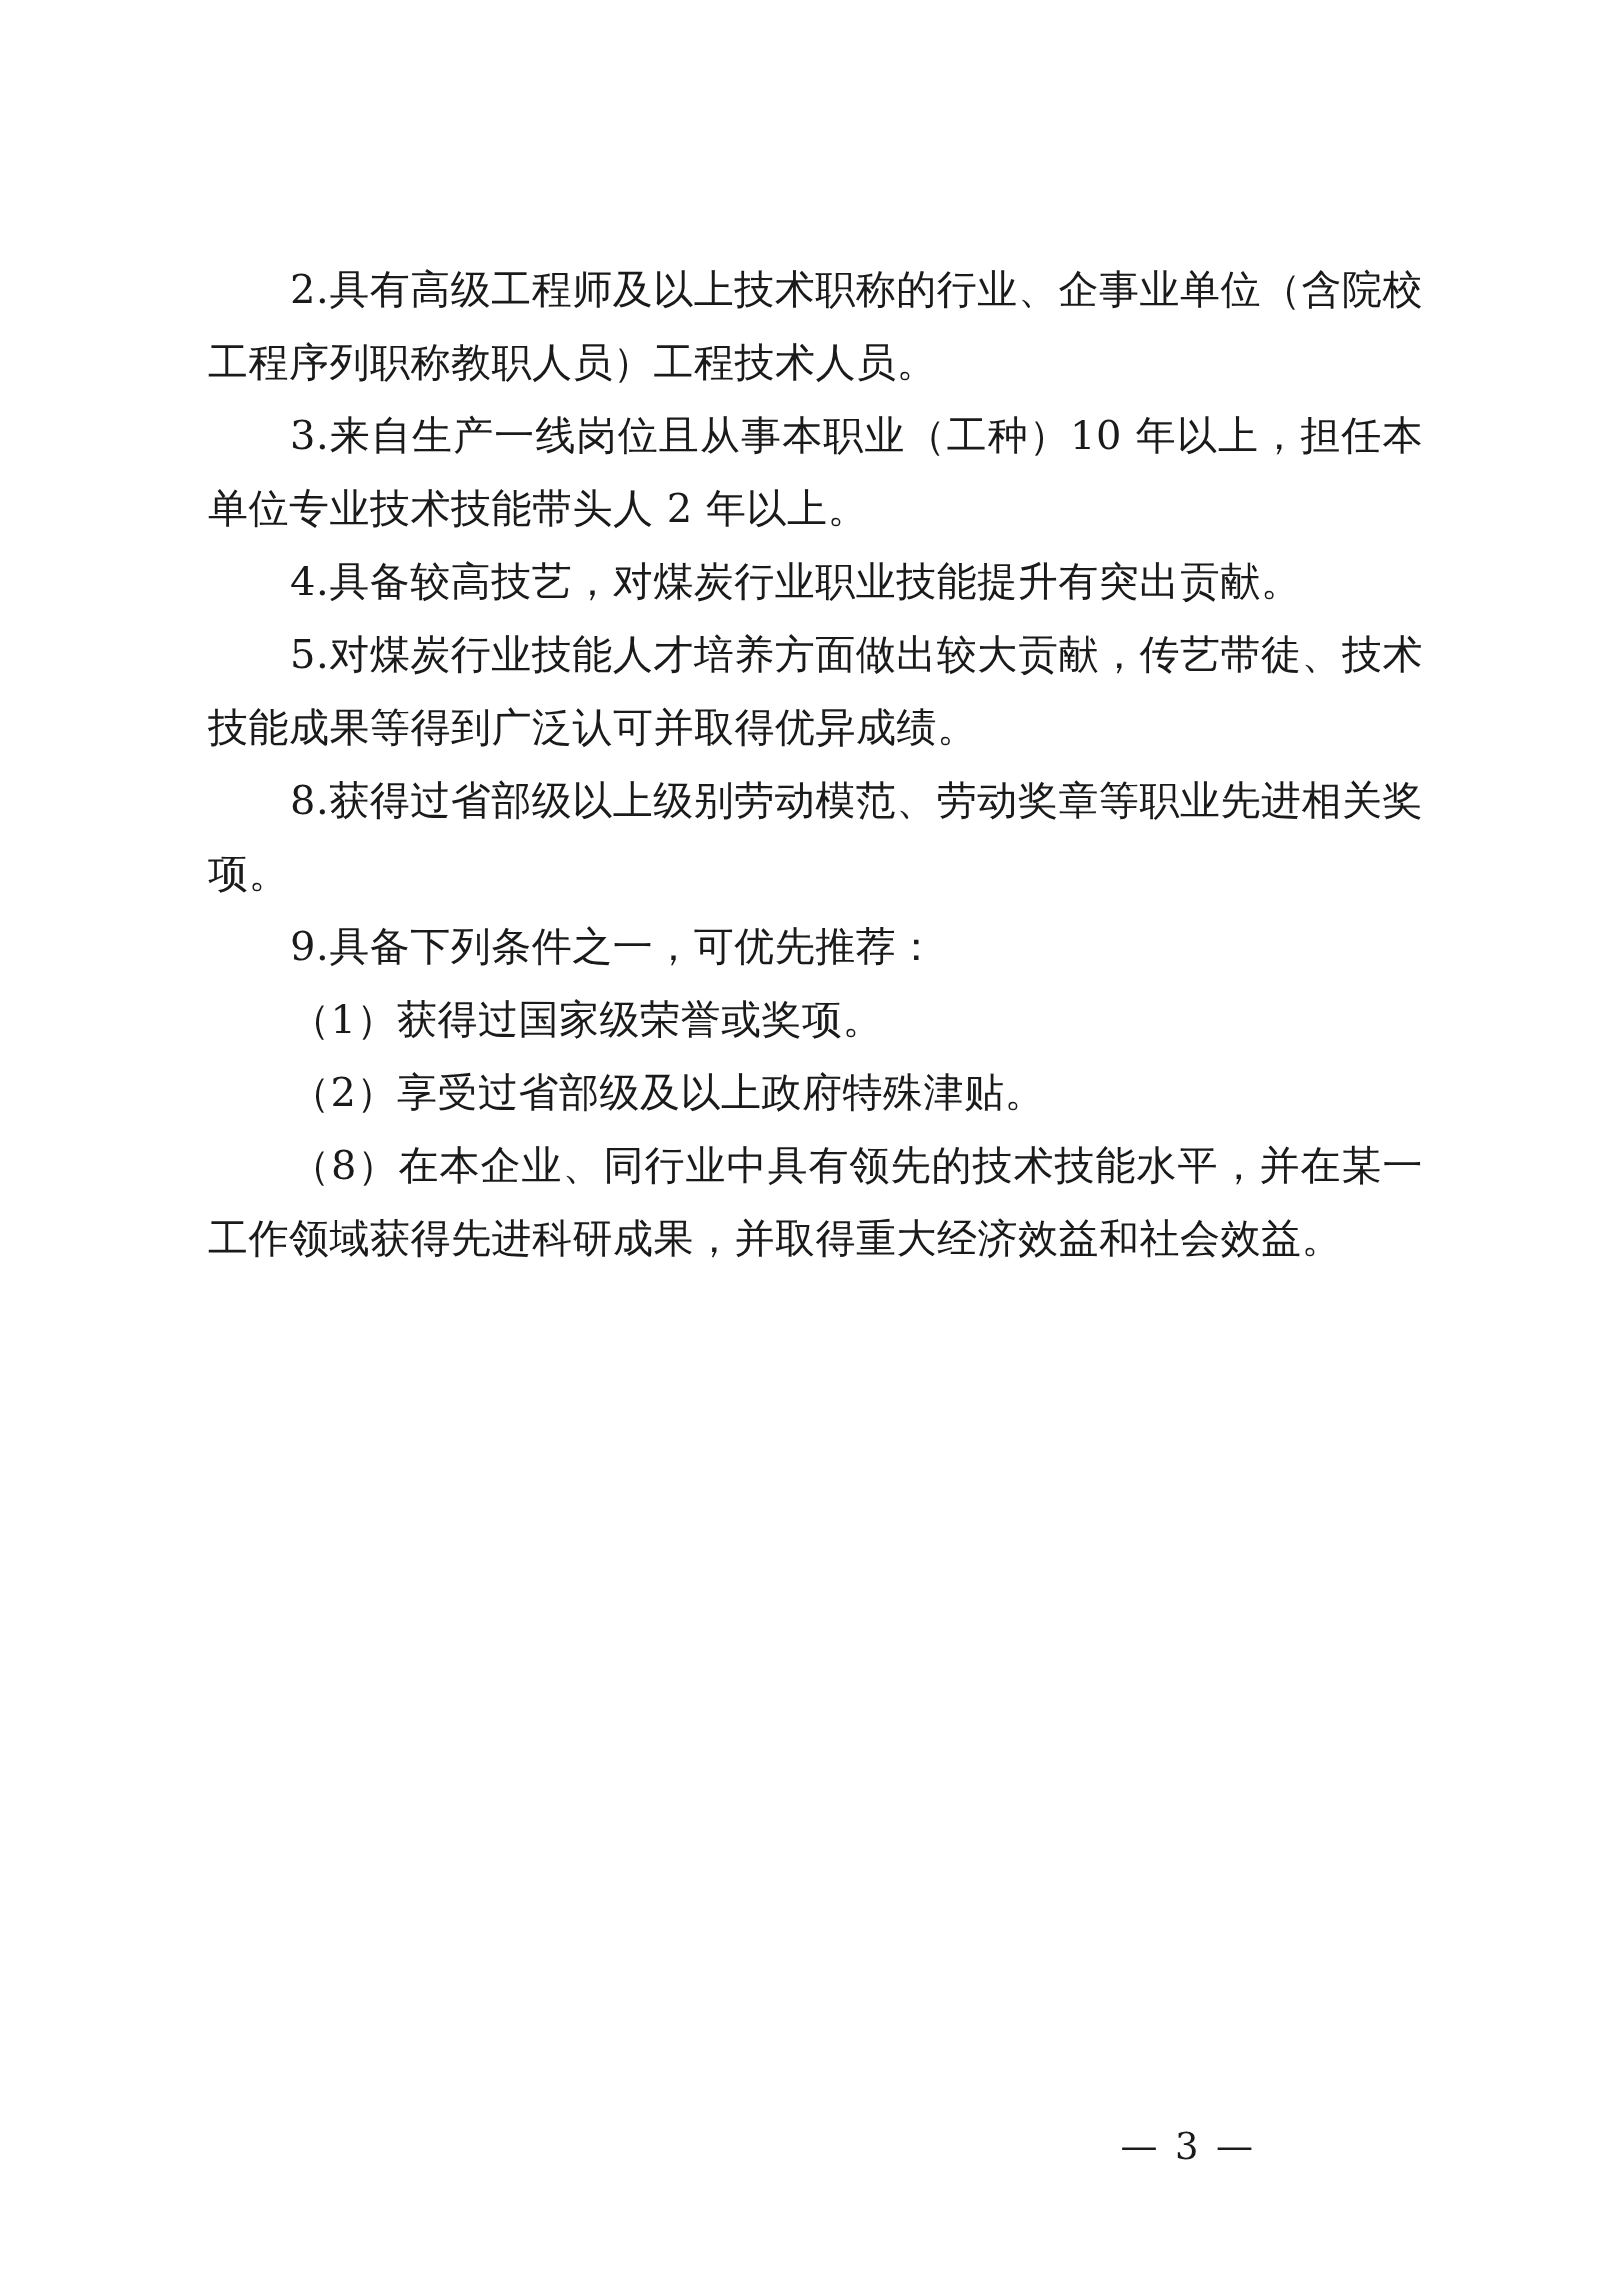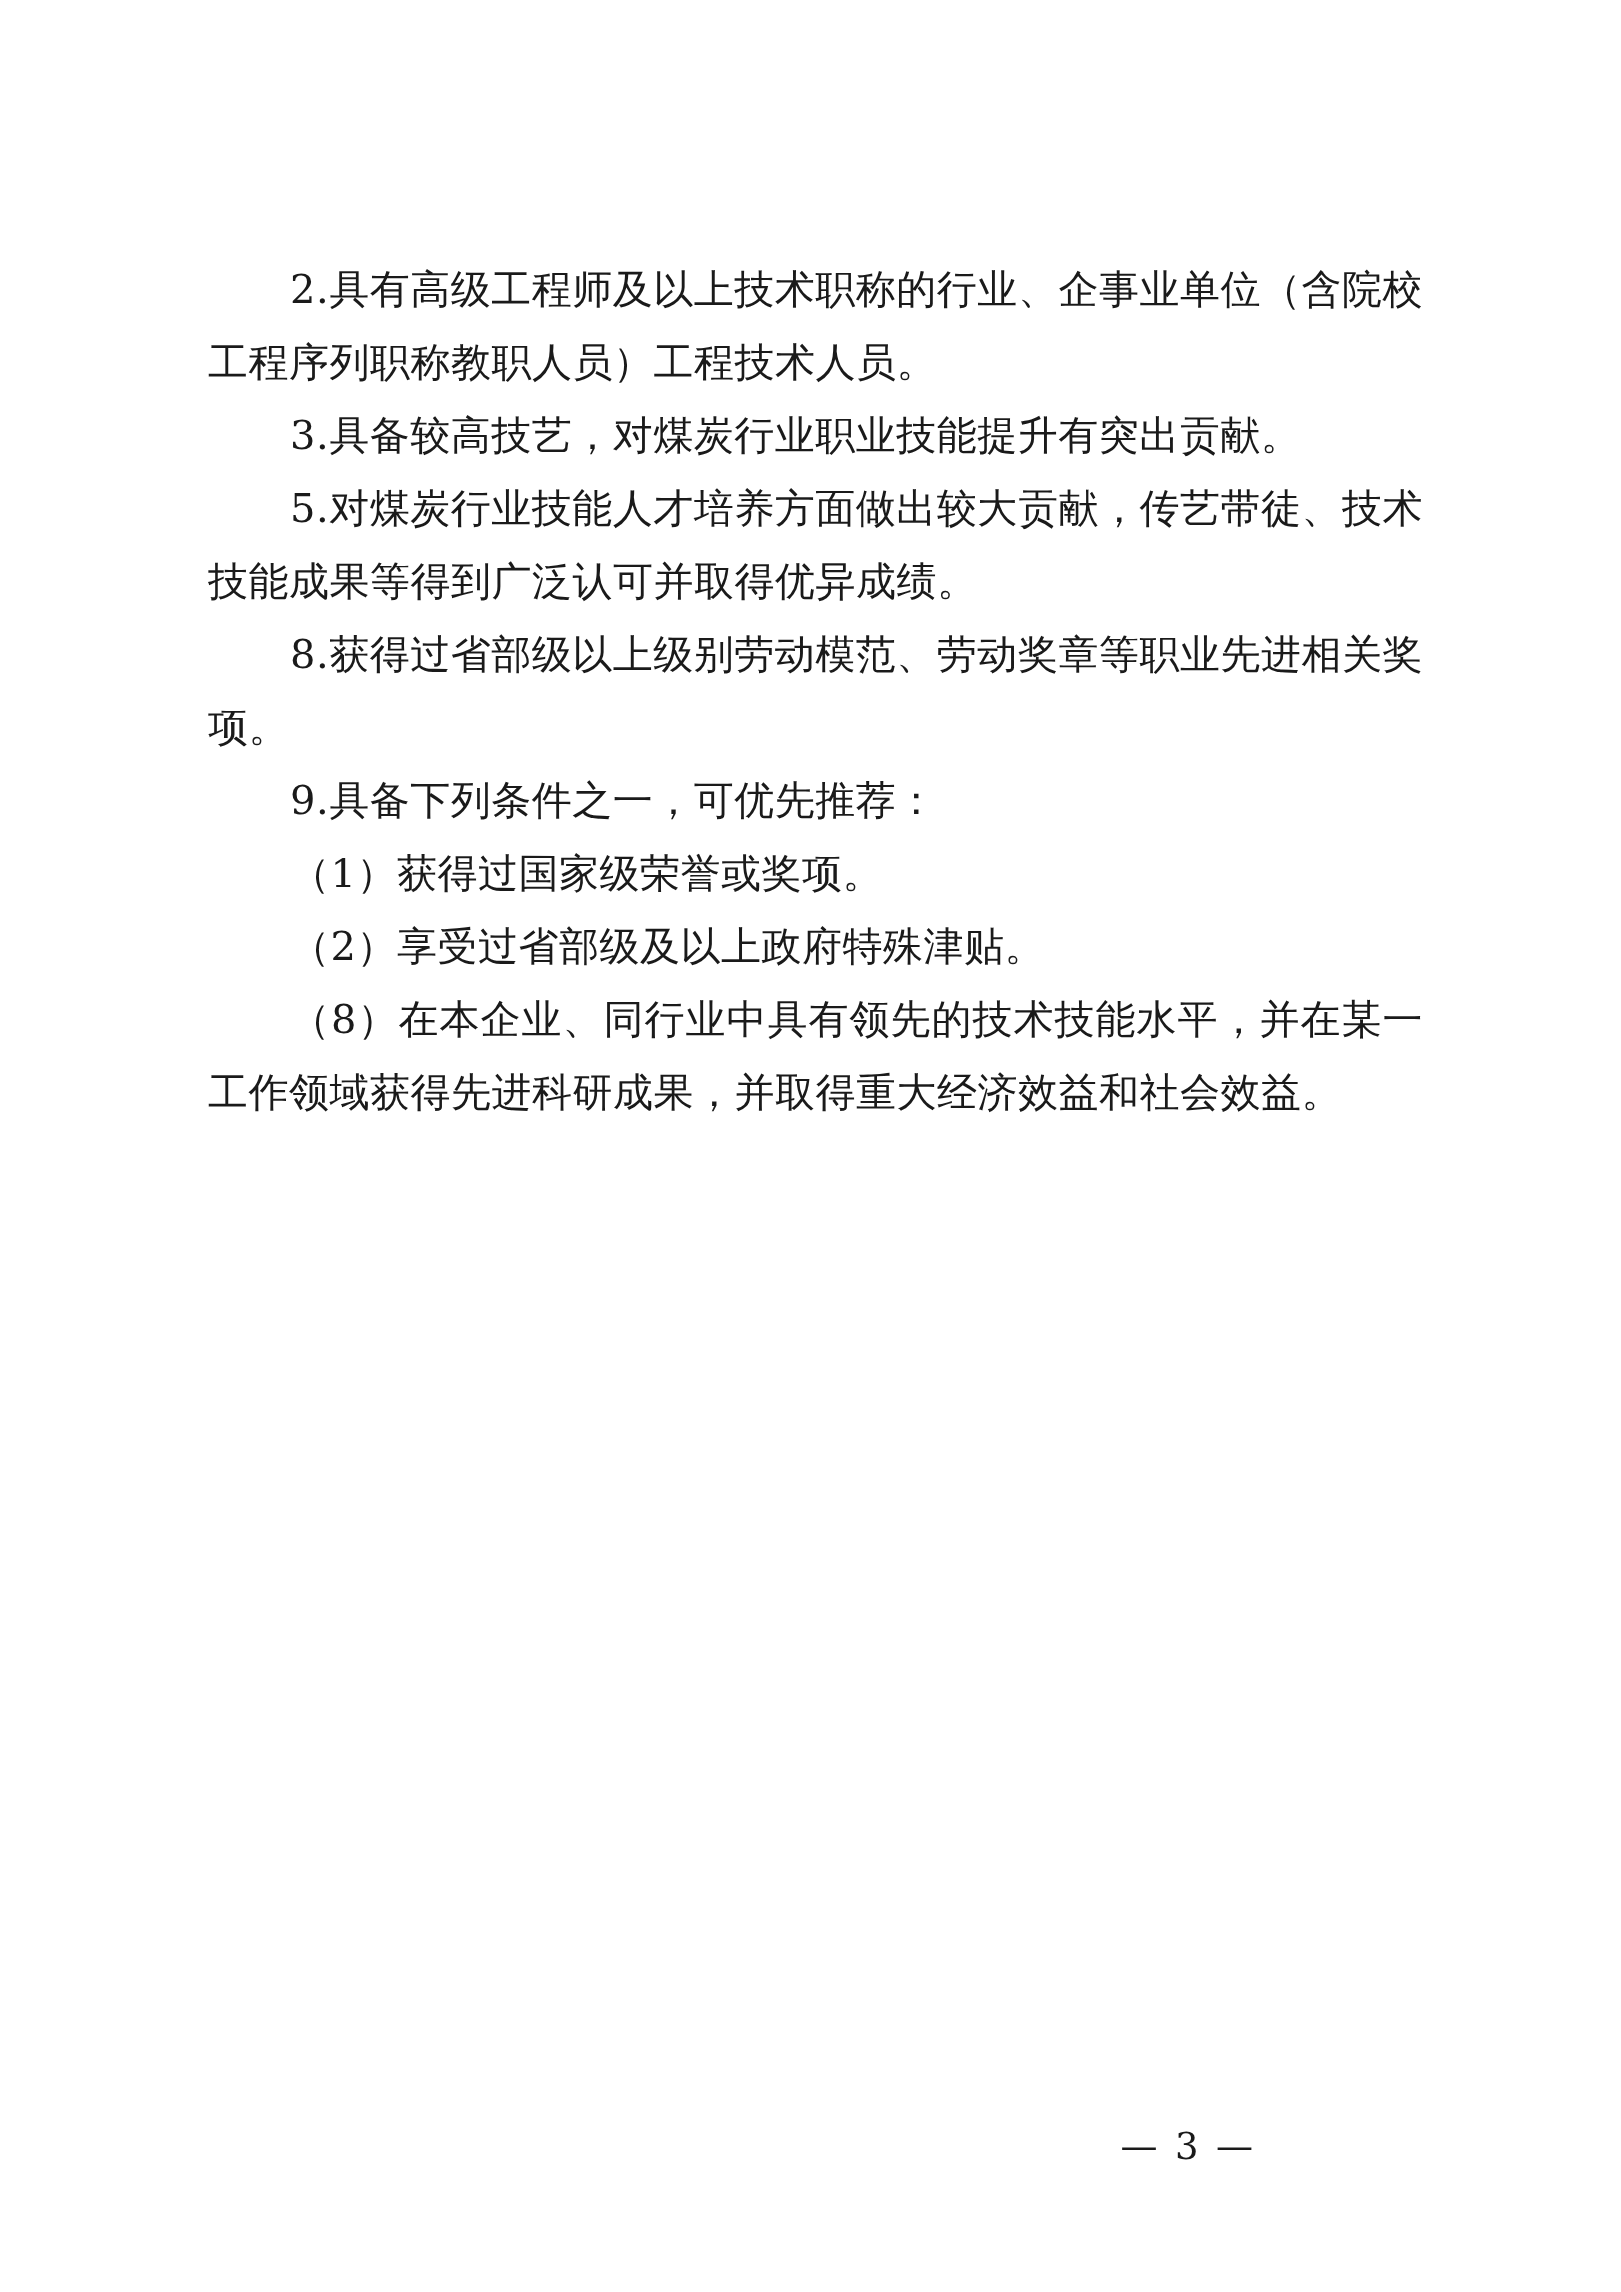--- a/index.html
+++ b/index.html
@@ -45,21 +45,22 @@
     color: #1a1a1a;
     letter-spacing: 2.9px;
   }
 </style>
 </head>
 <body>
 
 <div class="page">
   <div class="content">
     <p class="para">2.具有高级工程师及以上技术职称的行业、企事业单位（含院校工程序列职称教职人员）工程技术人员。</p>
-    <p class="para">3.具备较高技艺，对煤炭行业职业技能提升有突出贡献。</p>
+    <p class="para">3.来自生产一线岗位且从事本职业（工种）10 年以上，担任本单位专业技术技能带头人 2 年以上。</p>
+    <p class="para">4.具备较高技艺，对煤炭行业职业技能提升有突出贡献。</p>
     <p class="para">5.对煤炭行业技能人才培养方面做出较大贡献，传艺带徒、技术技能成果等得到广泛认可并取得优异成绩。</p>
     <p class="para">8.获得过省部级以上级别劳动模范、劳动奖章等职业先进相关奖项。</p>
     <p class="para">9.具备下列条件之一，可优先推荐：</p>
     <p class="para">（1）获得过国家级荣誉或奖项。</p>
     <p class="para">（2）享受过省部级及以上政府特殊津贴。</p>
     <p class="para">（8）在本企业、同行业中具有领先的技术技能水平，并在某一工作领域获得先进科研成果，并取得重大经济效益和社会效益。</p>
   </div>
   <div class="footer">— 3 —</div>
 </div>
 

